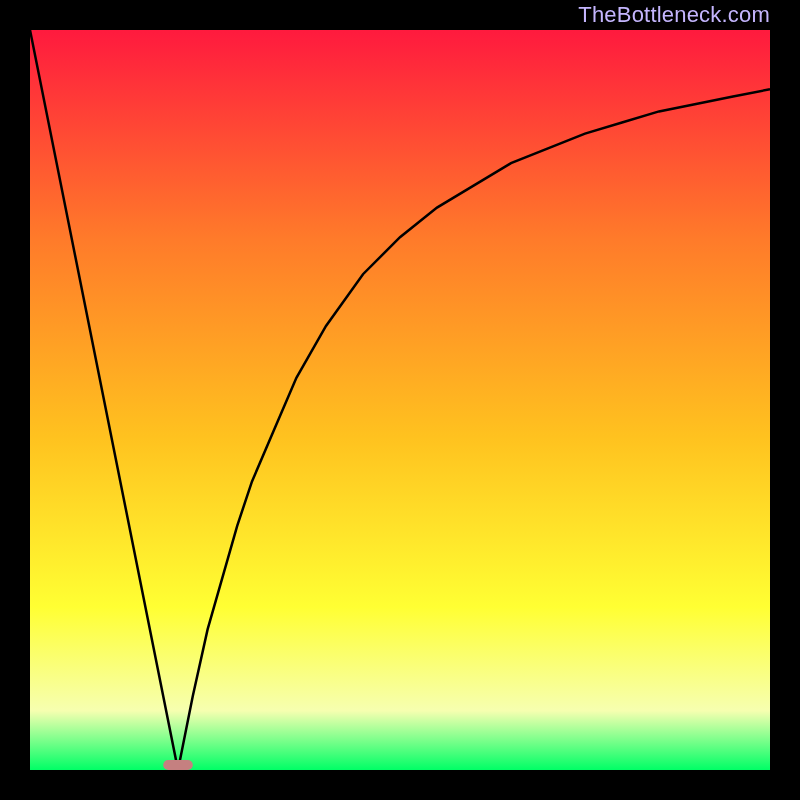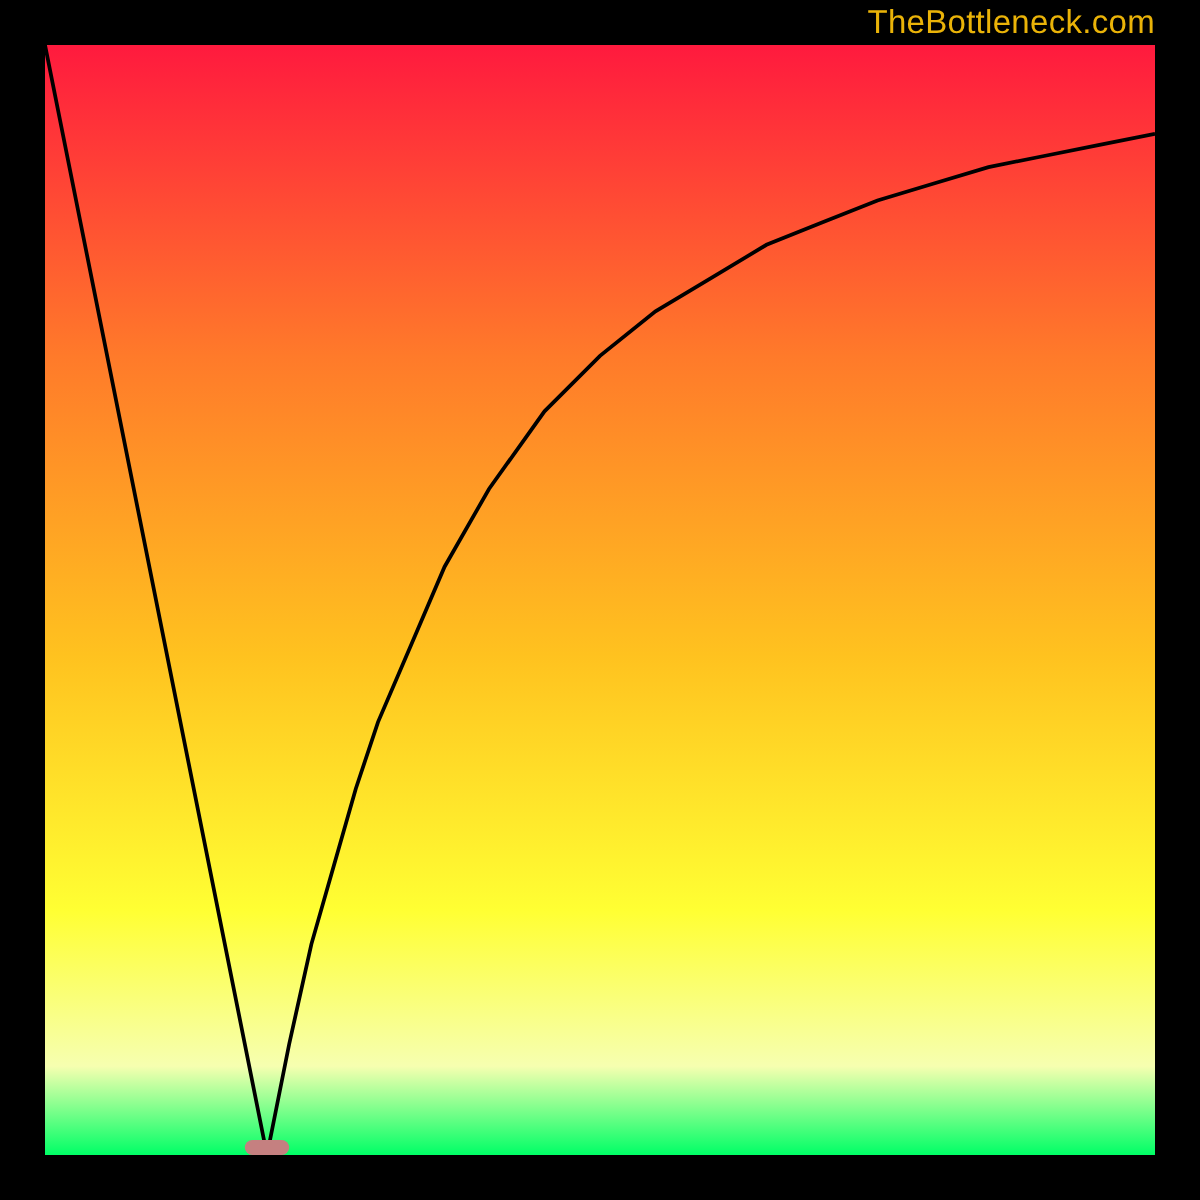--- a/index.html
+++ b/index.html
@@ -1,18 +1,18 @@
 <!DOCTYPE html>
 <html><head>
 <meta charset="utf-8">
 <style>
   html,body{margin:0;padding:0;width:800px;height:800px;overflow:hidden;font-family:Arial,Helvetica,sans-serif;}
   .frame{position:relative;width:800px;height:800px;background:#000;}
   .plot{position:absolute;left:30px;top:30px;width:740px;height:740px;}
-  .watermark{position:absolute;top:2px;right:30px;color:#eab308;font-size:22px;font-weight:400;letter-spacing:0.2px;}
+  .watermark{position:absolute;top:2px;right:30px;color:#c4b5fd;font-size:22px;font-weight:400;letter-spacing:0.2px;}
   svg{display:block;}
 </style>
 </head>
 <body>
 
 <div class="frame">
   <div class="watermark">TheBottleneck.com</div>
   <div class="plot">
     <svg id="chart-svg" width="740" height="740" viewBox="0 0 740 740" preserveAspectRatio="none">
       <defs>

